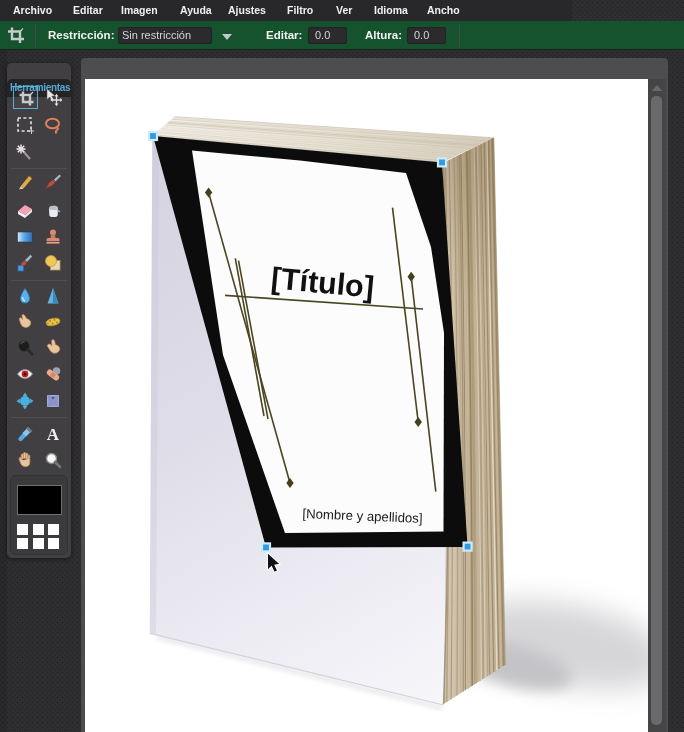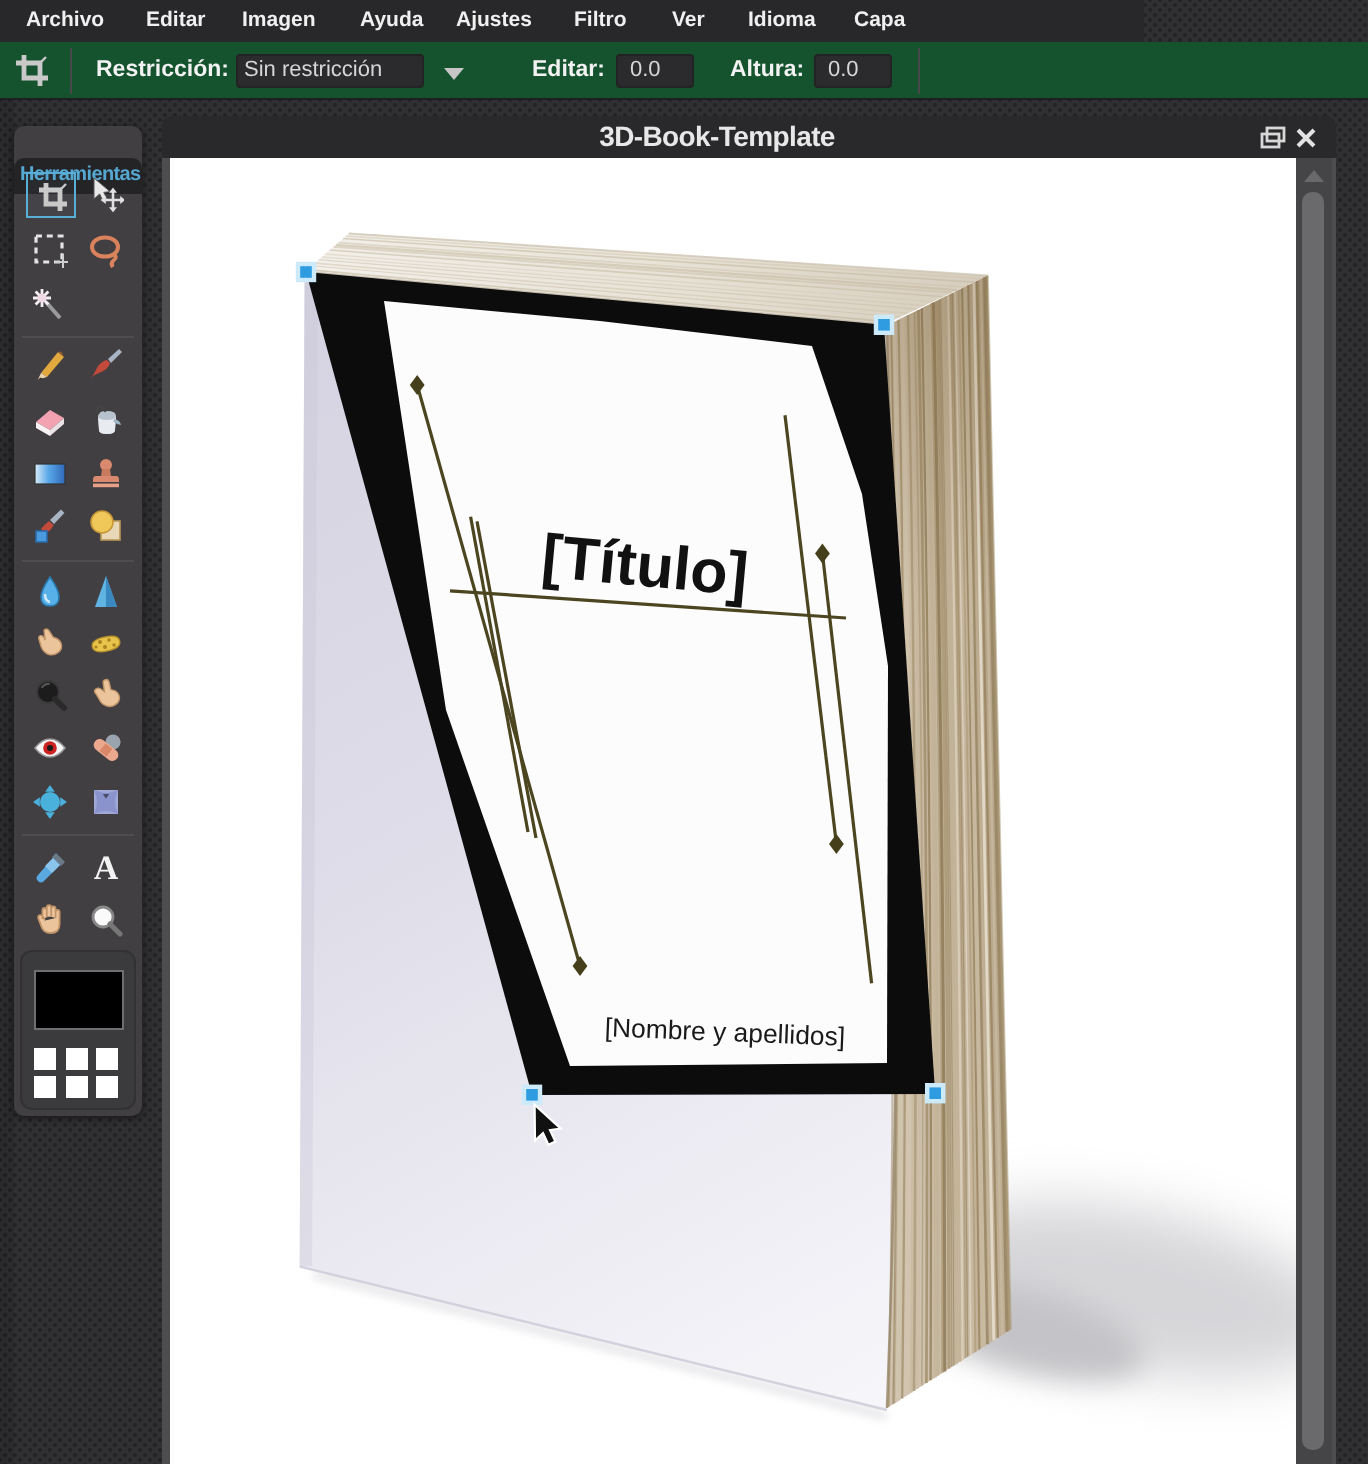--- a/index.html
+++ b/index.html
@@ -35,21 +35,21 @@
 <div style="position:absolute;left:0;top:50px;width:7px;height:682px;background:rgba(0,0,0,0.10)"></div>
 <div id="menubar">
 <span style="left:13px">Archivo</span>
 <span style="left:73px">Editar</span>
 <span style="left:121px">Imagen</span>
 <span style="left:180px">Ayuda</span>
 <span style="left:228px">Ajustes</span>
 <span style="left:287px">Filtro</span>
 <span style="left:336px">Ver</span>
 <span style="left:374px">Idioma</span>
-<span style="left:427px">Capa</span>
+<span style="left:427px">Ancho</span>
 </div>
 <div id="toolbar">
 <svg class="abs" style="left:7px;top:5px" width="18" height="18" viewBox="0 0 18 18">
       <g stroke="#c9c9c9" stroke-width="2.4" fill="none">
         <path d="M5 1.5 V13 H17"></path>
         <path d="M1 5.5 H13 V17"></path>
       </g>
       <path d="M13 5.5 L16 2.5" stroke="#c9c9c9" stroke-width="1.2"></path>
     </svg>
 <div class="vsep" style="left:35px"></div>
@@ -57,30 +57,20 @@
 <div class="box" style="left:118px;width:94px;padding-left:3px">Sin restricción</div>
 <div class="abs" style="left:222px;top:13px;width:0;height:0;border-left:5.5px solid transparent;border-right:5.5px solid transparent;border-top:6.5px solid #c6c6c6"></div>
 <span class="lbl" style="left:266px">Editar:</span>
 <div class="box" style="left:308px;width:39px;padding-left:6px">0.0</div>
 <span class="lbl" style="left:365px">Altura:</span>
 <div class="box" style="left:407px;width:39px;padding-left:6px">0.0</div>
 <div class="vsep" style="left:459px"></div>
 </div>
 
 <div id="docwin">
-<div id="titlebar">
-      <span class="t">3D-Book-Template</span>
-<svg class="abs" style="right:25px;top:5px" width="13" height="12" viewBox="0 0 13 12" fill="none" stroke="#d8d8d8" stroke-width="1.4">
-        <rect x="3.5" y="1" width="8.5" height="6.5"></rect>
-        <rect x="1" y="4" width="8.5" height="6.5"></rect>
-      </svg>
-<svg class="abs" style="right:9px;top:5px" width="12" height="12" viewBox="0 0 12 12" stroke="#e2e2e2" stroke-width="2">
-        <path d="M2 2 L10 10 M10 2 L2 10"></path>
-      </svg>
-</div>
 <div id="canvas">
 <svg width="563" height="653" viewBox="85 79 563 653">
 <defs>
 <linearGradient id="gcov" x1="150" y1="150" x2="460" y2="700" gradientUnits="userSpaceOnUse">
 <stop offset="0" stop-color="#d5d3e1"></stop>
             <stop offset="0.4" stop-color="#dedce8"></stop>
             <stop offset="0.75" stop-color="#edecf3"></stop>
             <stop offset="1" stop-color="#f7f6fa"></stop>
 </linearGradient>
 <linearGradient id="gtop" x1="152" y1="126" x2="494" y2="150" gradientUnits="userSpaceOnUse">

